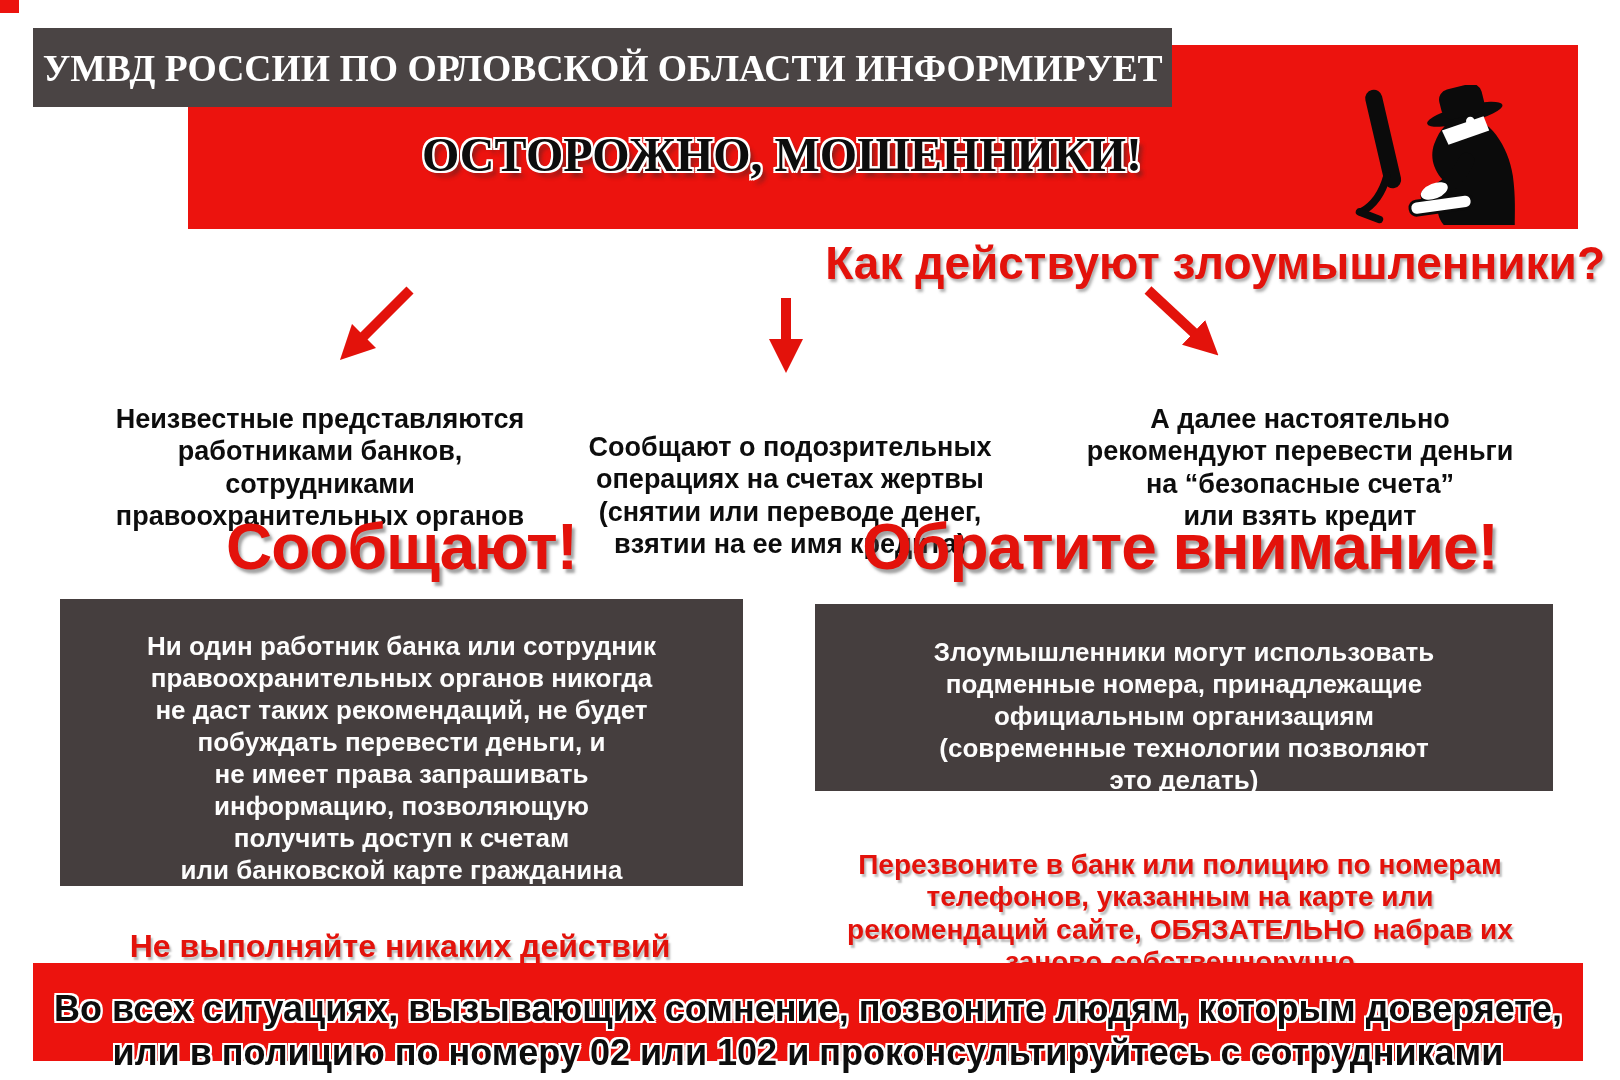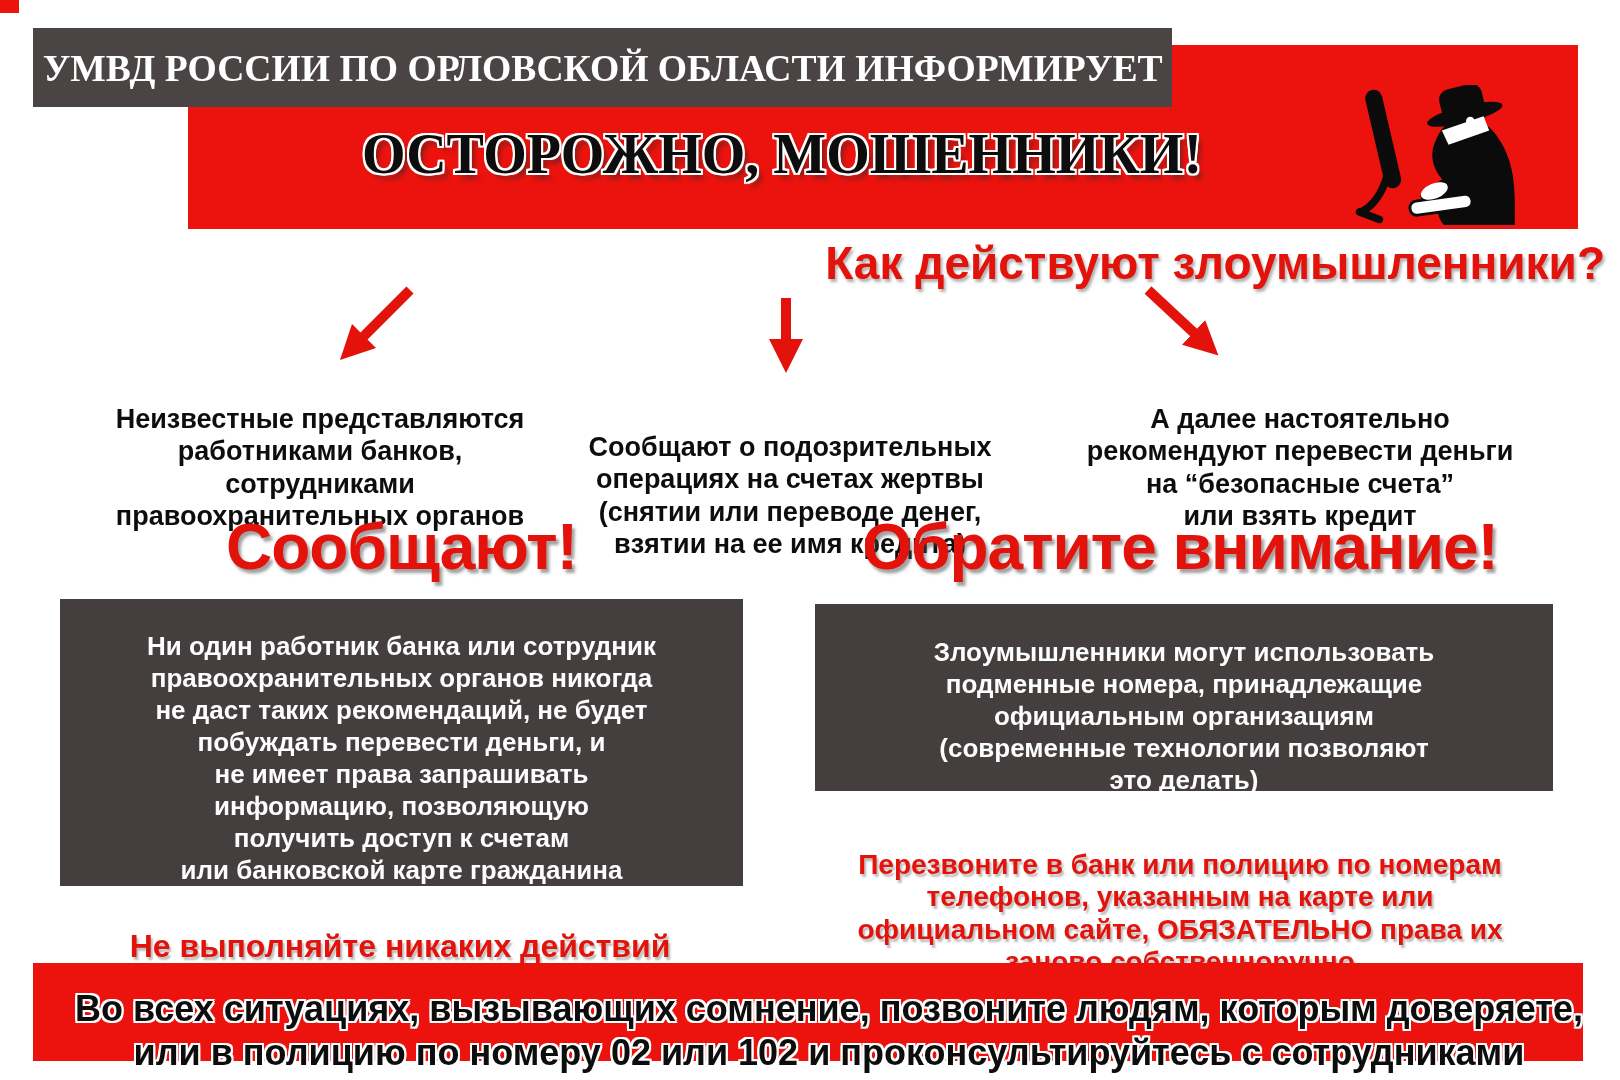--- a/index.html
+++ b/index.html
@@ -21,21 +21,21 @@
   #agency-banner .label{
     color:#fff;font-family:"Liberation Serif",serif;font-weight:bold;
     font-size:38px;white-space:nowrap;letter-spacing:0px;transform:scaleX(0.99);
   }
 
   
   #title-banner{left:188px;top:45px;width:1390px;height:184px;background:#ec130e;z-index:2;}
   #main-title{
     position:absolute;left:38px;top:0;width:1112px;height:100%;
     display:flex;align-items:center;justify-content:center;
-    font-family:"Liberation Serif",serif;font-weight:bold;font-size:56px;color:#0d0d0d;
+    font-family:"Liberation Serif",serif;font-weight:bold;font-size:48px;color:#0d0d0d;
     white-space:nowrap;padding-top:34px;box-sizing:border-box;
     text-shadow:
       -2px -2px 0 #fff,2px -2px 0 #fff,-2px 2px 0 #fff,2px 2px 0 #fff,
       0 -2px 0 #fff,0 2px 0 #fff,-2px 0 0 #fff,2px 0 0 #fff,
       5px 6px 4px rgba(40,40,40,.45);
   }
   #hacker-icon{position:absolute;left:1134px;top:40px;width:200px;height:142px;}
 
   
   #scheme-question{
@@ -70,21 +70,21 @@
   #attention-box{left:815px;top:604px;width:738px;height:187px;display:flex;align-items:center;justify-content:center;}
 
   
   .red-advice{color:#e3120b;font-weight:bold;text-align:center;text-shadow:2px 3px 2px rgba(90,90,90,.4);}
   #remember-advice{left:40px;top:890px;width:720px;font-size:32px;line-height:1.22;}
   #attention-advice{left:780px;top:812px;width:800px;font-size:28px;line-height:1.16;}
 
   
   #footer-banner{
     left:33px;top:963px;width:1550px;height:98px;background:#ec130e;
-    display:flex;align-items:center;justify-content:flex-end;
+    display:flex;align-items:center;justify-content:center;
   }
   #footer-banner .footer-text{
     color:#0d0d0d;font-weight:bold;font-size:36px;line-height:1.22;text-align:center;
     text-shadow:
       -2px -2px 0 #fff,2px -2px 0 #fff,-2px 2px 0 #fff,2px 2px 0 #fff,
       0 -2px 0 #fff,0 2px 0 #fff,-2px 0 0 #fff,2px 0 0 #fff;
   }
 </style>
 </head>
 <body>
@@ -170,21 +170,21 @@
   <div id="attention-box" class="abs dark-box">
     <div class="box-text pre">Злоумышленники могут использовать
 подменные номера, принадлежащие
 официальным организациям
 (современные технологии позволяют
 это делать)</div>
   </div>
   <div id="attention-heading" class="abs red-heading">Обратите внимание!</div>
   <div id="attention-advice" class="abs red-advice pre">Перезвоните в банк или полицию по номерам
 телефонов, указанным на карте или
-официальном сайте, ОБЯЗАТЕЛЬНО права их
+рекомендаций сайте, ОБЯЗАТЕЛЬНО набрав их
 заново собственноручно</div>
 
   <div id="footer-banner" class="abs">
     <div class="footer-text pre">Во всех ситуациях, вызывающих сомнение, позвоните людям, которым доверяете,
 или в полицию по номеру 02 или 102 и проконсультируйтесь с сотрудниками</div>
   </div>
 
 </div>
 
 </body></html>

